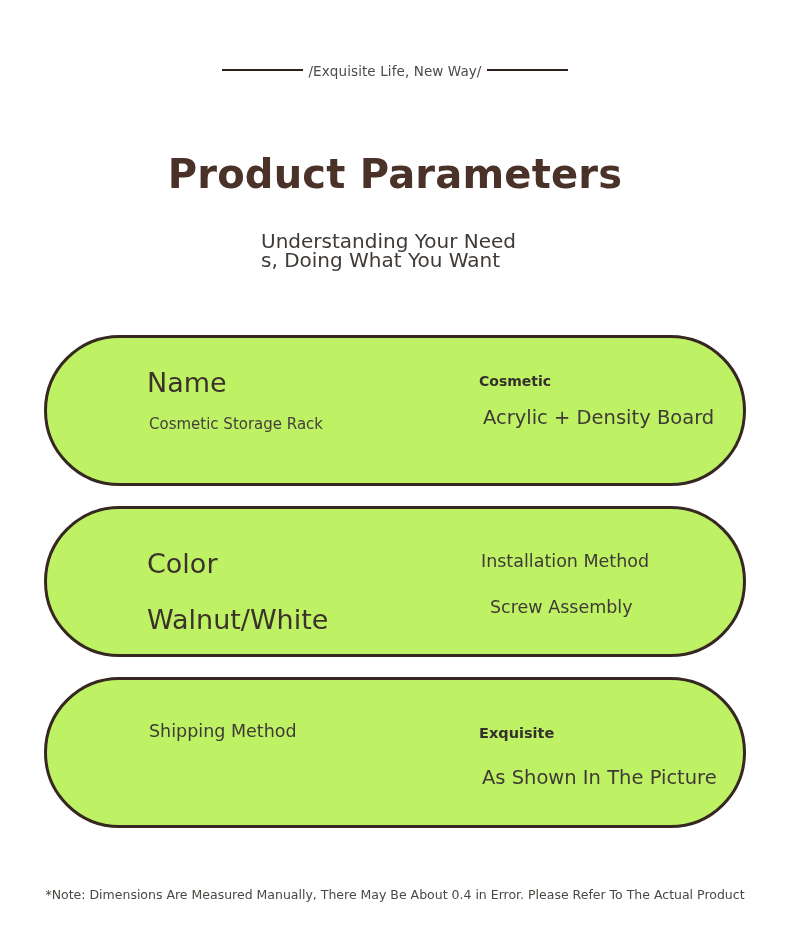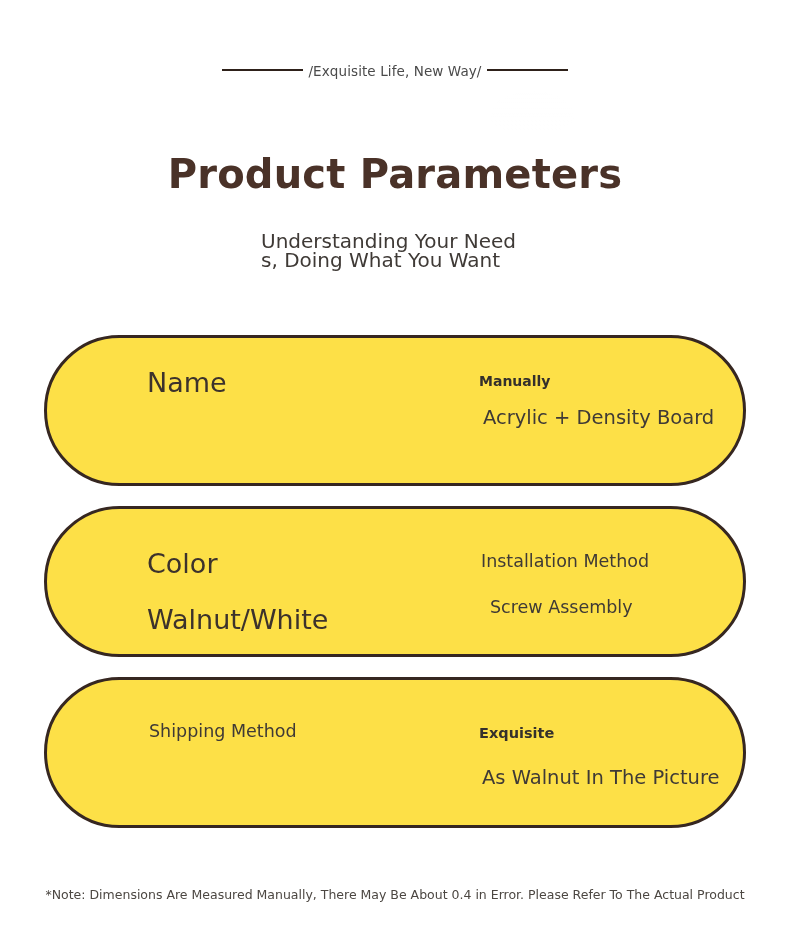--- a/index.html
+++ b/index.html
@@ -114,21 +114,21 @@
     width: 790px;
   }
   .pill {
     position: relative;
     margin: 0 auto 20px auto;
     width: 702px;
     height: 151px;
     box-sizing: border-box;
     border: 3px solid #362721;
     border-radius: 80px;
-    background: #fde047;
+    background: #bef264;
   }
   .pill:last-child { margin-bottom: 0; }
 
   .cell {
     position: absolute;
   }
   .cell-label,
   .cell-value {
     white-space: nowrap;
     color: #3a332e;
@@ -189,23 +189,24 @@
   <div class="page-title">Product Parameters</div>
 
   <div class="subtitle">Understanding Your Needs, Doing What You Want</div>
 </div>
 
 <div class="pills">
 
   <div class="pill r1">
     <div class="cell left">
       <div class="cell-label">Name</div>
+      <div class="cell-value">Cosmetic Storage Rack</div>
     </div>
     <div class="cell right">
-      <div class="cell-label">Manually</div>
+      <div class="cell-label">Cosmetic</div>
       <div class="cell-value">Acrylic + Density Board</div>
     </div>
   </div>
 
   <div class="pill r2">
     <div class="cell left">
       <div class="cell-label">Color</div>
       <div class="cell-value">Walnut/White</div>
     </div>
     <div class="cell right">
@@ -213,19 +214,19 @@
       <div class="cell-value">Screw Assembly</div>
     </div>
   </div>
 
   <div class="pill r3">
     <div class="cell left">
       <div class="cell-label">Shipping Method</div>
     </div>
     <div class="cell right">
       <div class="cell-label">Exquisite</div>
-      <div class="cell-value">As Walnut In The Picture</div>
+      <div class="cell-value">As Shown In The Picture</div>
     </div>
   </div>
 
 </div>
 
 <div class="footer-note">*Note: Dimensions Are Measured Manually, There May Be About 0.4 in Error. Please Refer To The Actual Product</div>
 
 </body></html>

